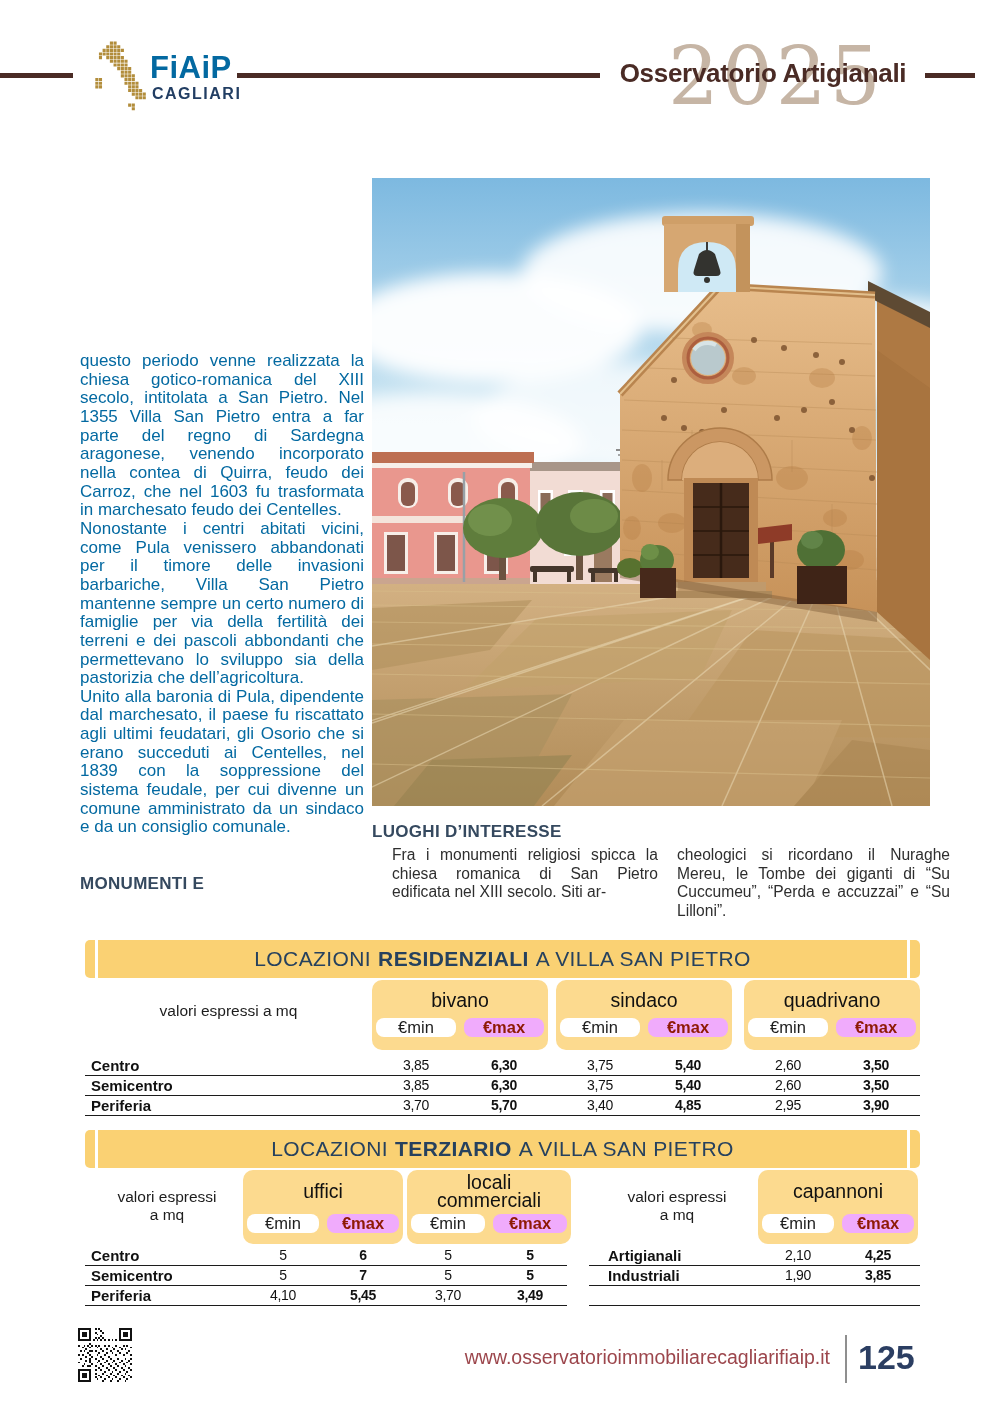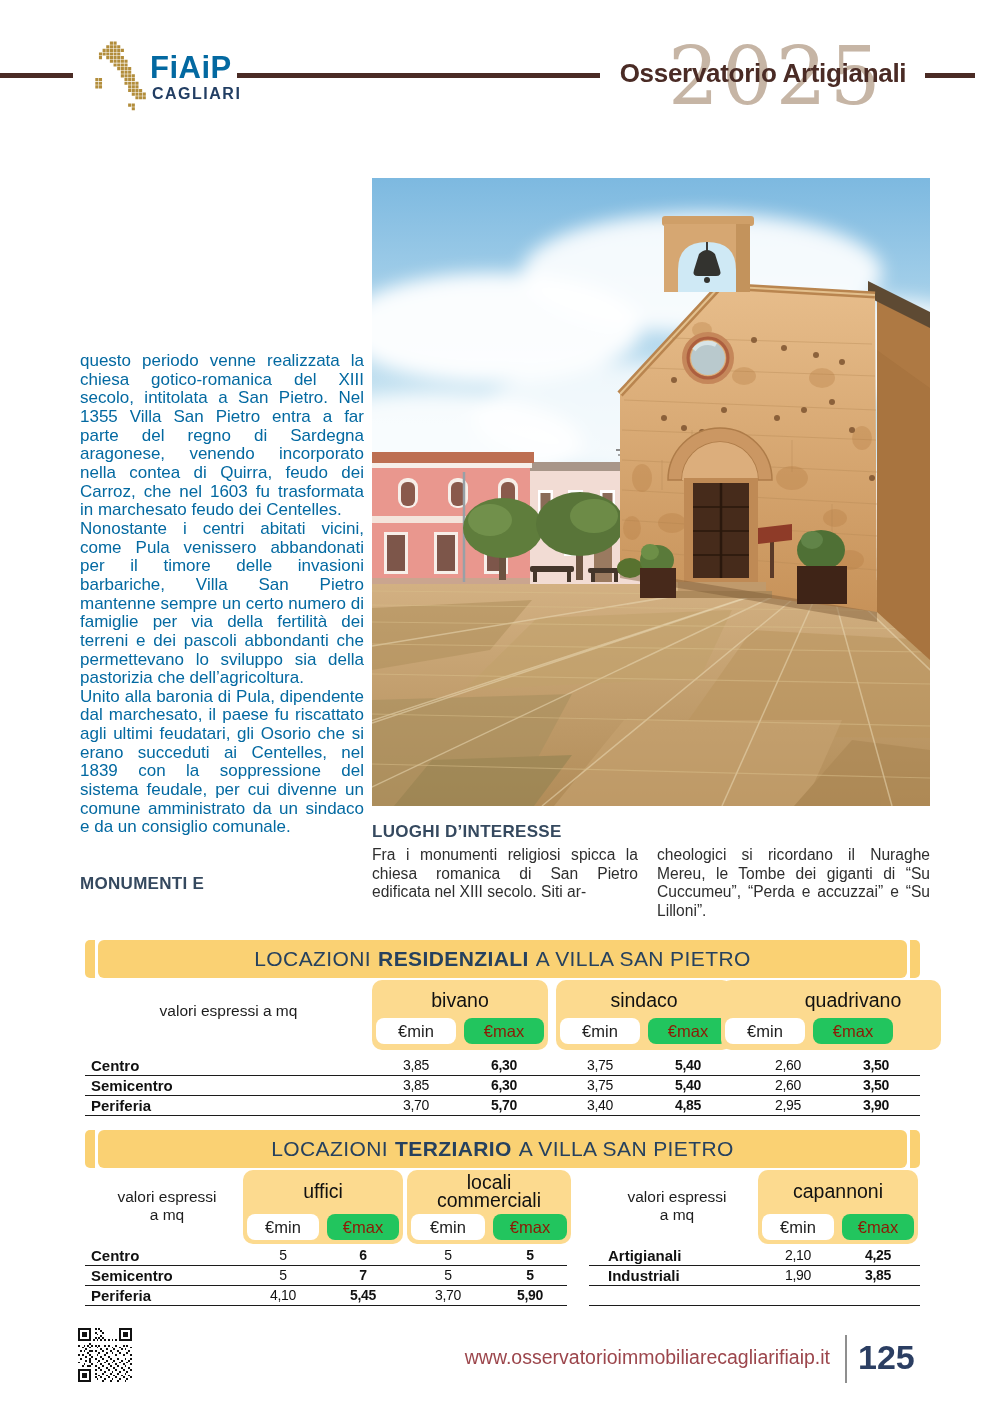--- a/index.html
+++ b/index.html
@@ -14,44 +14,44 @@
   .brand-city{position:absolute;left:64px;top:45px;font-size:16px;font-weight:bold;color:#223e63;letter-spacing:1.5px;}
   .year{position:absolute;left:668px;top:30px;width:200px;text-align:center;
         font-family:"DejaVu Serif","Liberation Serif",serif;font-size:80px;color:#c6b5a5;letter-spacing:3px;z-index:1;}
   .report-title{position:absolute;left:598px;top:58px;width:330px;text-align:center;
         font-size:26px;font-weight:bold;color:#4a2b25;z-index:2;letter-spacing:-0.3px;}
 
   
   .body-col{position:absolute;left:80px;top:352px;width:284px;font-size:17px;line-height:18.65px;
             text-align:justify;color:#0369a1;}
   .blue-head{position:absolute;font-size:17px;font-weight:bold;color:#35495f;letter-spacing:.3px;}
-  .two-col{position:absolute;top:846px;width:266px;font-size:15.6px;line-height:18.65px;text-align:justify;color:#2e2e2e;}
+  .two-col{position:absolute;top:846px;width:266px;font-size:15.6px;line-height:18.65px;text-align:justify;color:#2e2e2e;margin-left:20px;}
 
   
   .photo{position:absolute;left:372px;top:178px;width:558px;height:628px;}
 
   
   .ptable{position:absolute;left:85px;width:835px;height:178px;}
-  .tbar{position:absolute;left:13px;top:0;width:809px;height:38px;background:#fad173;border-radius:6px;
+  .tbar{position:absolute;left:13px;top:0;width:809px;height:38px;background:#fad173;border-radius:0;
         display:flex;align-items:center;justify-content:center;gap:7px;
         font-size:21px;color:#26415e;letter-spacing:.4px;}
   .tbar .pre{font-weight:500;}
   .tbar .emph{font-weight:800;}
   .tab{position:absolute;top:0;width:10px;height:38px;background:#fad173;}
   .tabL{left:0;border-radius:5px 0 0 5px;}
   .tabR{left:825px;border-radius:0 5px 5px 0;}
   .note{position:absolute;text-align:center;font-size:15.5px;color:#1d1d1d;line-height:18px;}
   .group{position:absolute;top:40px;background:#fcda8f;border-radius:10px;}
   .gname{display:flex;align-items:center;justify-content:center;text-align:center;
          font-size:19.5px;color:#111;line-height:18px;}
   .t1 .gname{height:40px;}
   .t2 .gname{height:42px;}
-  .mm{position:absolute;height:26px;border-radius:8px;display:flex;align-items:center;justify-content:center;font-size:16.5px;}
+  .mm{position:absolute;height:19px;border-radius:8px;display:flex;align-items:center;justify-content:center;font-size:16.5px;}
   .mincell{background:#ffffff;color:#1d1d1d;}
-  .maxcell{background:#22c55e;color:#8e1a05;font-weight:normal;}
+  .maxcell{background:#f0abfc;color:#8e1a05;font-weight:bold;}
   .t1 .mm{top:38px;}
   .t2 .mm{top:44px;}
   .trow{position:absolute;height:20px;border-bottom:1.8px solid #1c1c1c;}
   .rlabel{position:absolute;left:6px;top:2px;font-weight:bold;font-size:15px;color:#111;}
   .num{position:absolute;top:2px;width:80px;text-align:center;font-size:14px;color:#111;letter-spacing:-0.3px;}
   .num.max{font-weight:bold;}
   .rrow .rlabel{left:19px;}
 
   
   .qr{position:absolute;left:78px;top:1328px;width:54px;height:54px;}
@@ -309,21 +309,21 @@
     <div class="group" style="left:287px;width:176px;height:70px;">
       <div class="gname">bivano</div>
       <div class="mm mincell" style="left:4px;width:80px;">€min</div>
       <div class="mm maxcell" style="left:92px;width:80px;">€max</div>
     </div>
     <div class="group" style="left:471px;width:176px;height:70px;">
       <div class="gname">sindaco</div>
       <div class="mm mincell" style="left:4px;width:80px;">€min</div>
       <div class="mm maxcell" style="left:92px;width:80px;">€max</div>
     </div>
-    <div class="group" style="left:636px;width:176px;height:70px;padding-left:44px;">
+    <div class="group" style="left:659px;width:176px;height:70px;">
       <div class="gname">quadrivano</div>
       <div class="mm mincell" style="left:4px;width:80px;">€min</div>
       <div class="mm maxcell" style="left:92px;width:80px;">€max</div>
     </div>
 
     <div class="trow" style="left:0;top:115px;width:835px;">
       <span class="rlabel">Centro</span>
       <span class="num" style="left:291px;">3,85</span>
       <span class="num max" style="left:379px;">6,30</span>
       <span class="num" style="left:475px;">3,75</span>
@@ -397,21 +397,21 @@
       <span class="num" style="left:163px;width:70px;">5</span>
       <span class="num max" style="left:243px;width:70px;">7</span>
       <span class="num" style="left:328px;width:70px;">5</span>
       <span class="num max" style="left:410px;width:70px;">5</span>
     </div>
     <div class="trow" style="left:0;top:155px;width:482px;">
       <span class="rlabel">Periferia</span>
       <span class="num" style="left:163px;width:70px;">4,10</span>
       <span class="num max" style="left:243px;width:70px;">5,45</span>
       <span class="num" style="left:328px;width:70px;">3,70</span>
-      <span class="num max" style="left:410px;width:70px;">5,90</span>
+      <span class="num max" style="left:410px;width:70px;">3,49</span>
     </div>
 
     <div class="trow rrow" style="left:504px;top:115px;width:331px;">
       <span class="rlabel">Artigianali</span>
       <span class="num" style="left:174px;width:70px;">2,10</span>
       <span class="num max" style="left:254px;width:70px;">4,25</span>
     </div>
     <div class="trow rrow" style="left:504px;top:135px;width:331px;">
       <span class="rlabel">Industriali</span>
       <span class="num" style="left:174px;width:70px;">1,90</span>

